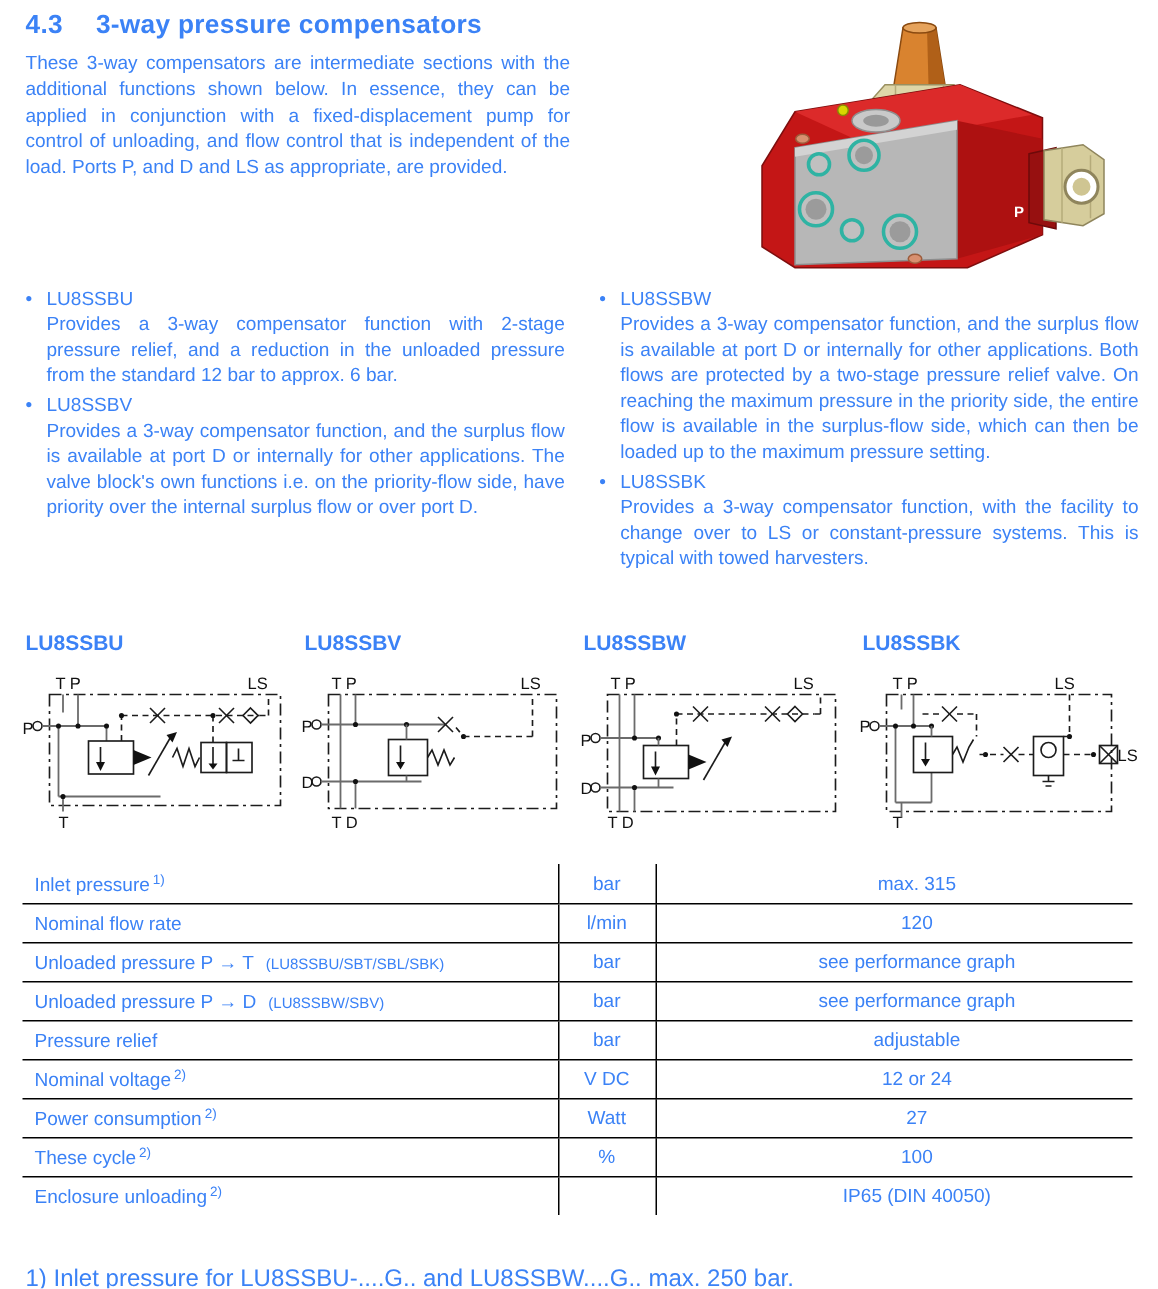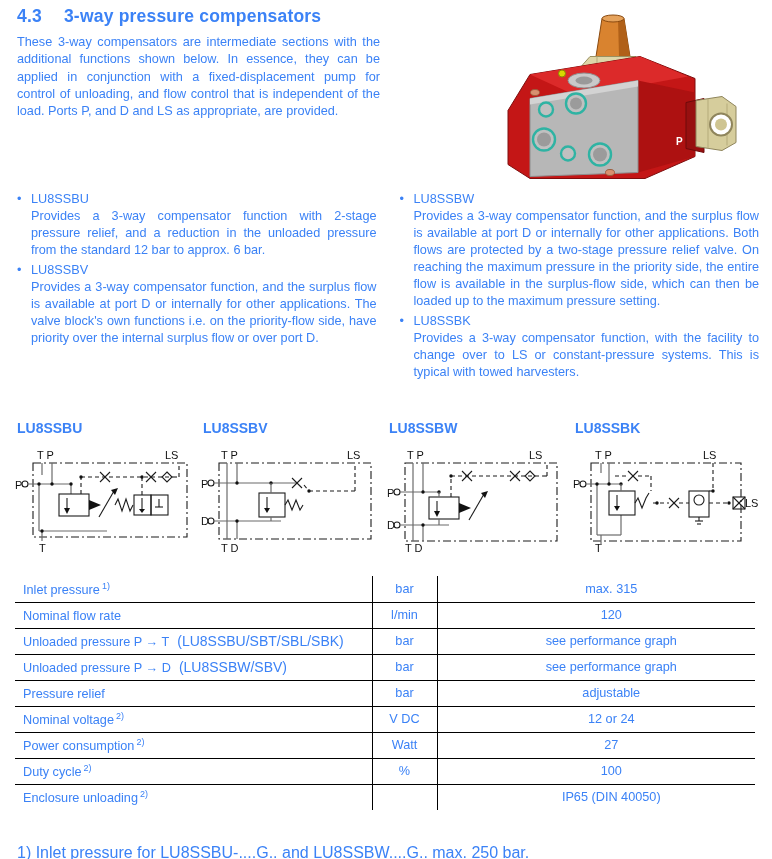--- a/index.html
+++ b/index.html
@@ -40,21 +40,21 @@
     position:absolute; left:15px; top:576px; width:740px;
     border-collapse:collapse; font-size:12.7px; table-layout:fixed;
   }
   .spec-table td { height:26px; padding:2px 8px; vertical-align:middle; }
   .spec-table td.param { width:357px; border-bottom:1px solid #000; }
   .spec-table td.unit  { width:65px;  border-left:1px solid #000; border-right:1px solid #000;
                          border-bottom:1px solid #000; text-align:center; }
   .spec-table td.value { border-bottom:1px solid #000; text-align:center;padding-left:38px; }
   .spec-table tr:last-child td { border-bottom:none; }
   .spec-table sup { font-size:9px; vertical-align:super; margin-left:2px; }
-  .spec-table .paren { font-size:14px; margin-left:6px; }
+  .spec-table .paren { font-size:10px; margin-left:6px; }
 
   .footnotes { position:absolute; left:17px; top:840px; font-size:16px; line-height:1.65; }
 </style>
 </head>
 <body>
 
 <div class="page">
 
   <div class="heading">
     <span class="secnum">4.3</span><span>3-way pressure compensators</span>
@@ -345,21 +345,21 @@
         <td class="param"><span>Nominal voltage</span><sup>2)</sup><span class="paren"></span></td>
         <td class="unit">V DC</td>
         <td class="value">12 or 24</td>
       </tr>
       <tr>
         <td class="param"><span>Power consumption</span><sup>2)</sup><span class="paren"></span></td>
         <td class="unit">Watt</td>
         <td class="value">27</td>
       </tr>
       <tr>
-        <td class="param"><span>Duty cycle</span><sup>2)</sup><span class="paren"></span></td>
+        <td class="param"><span>These cycle</span><sup>2)</sup><span class="paren"></span></td>
         <td class="unit">%</td>
         <td class="value">100</td>
       </tr>
       <tr>
         <td class="param"><span>Enclosure unloading</span><sup>2)</sup><span class="paren"></span></td>
         <td class="unit"></td>
         <td class="value">IP65 (DIN 40050)</td>
       </tr>
     </tbody>
   </table>

